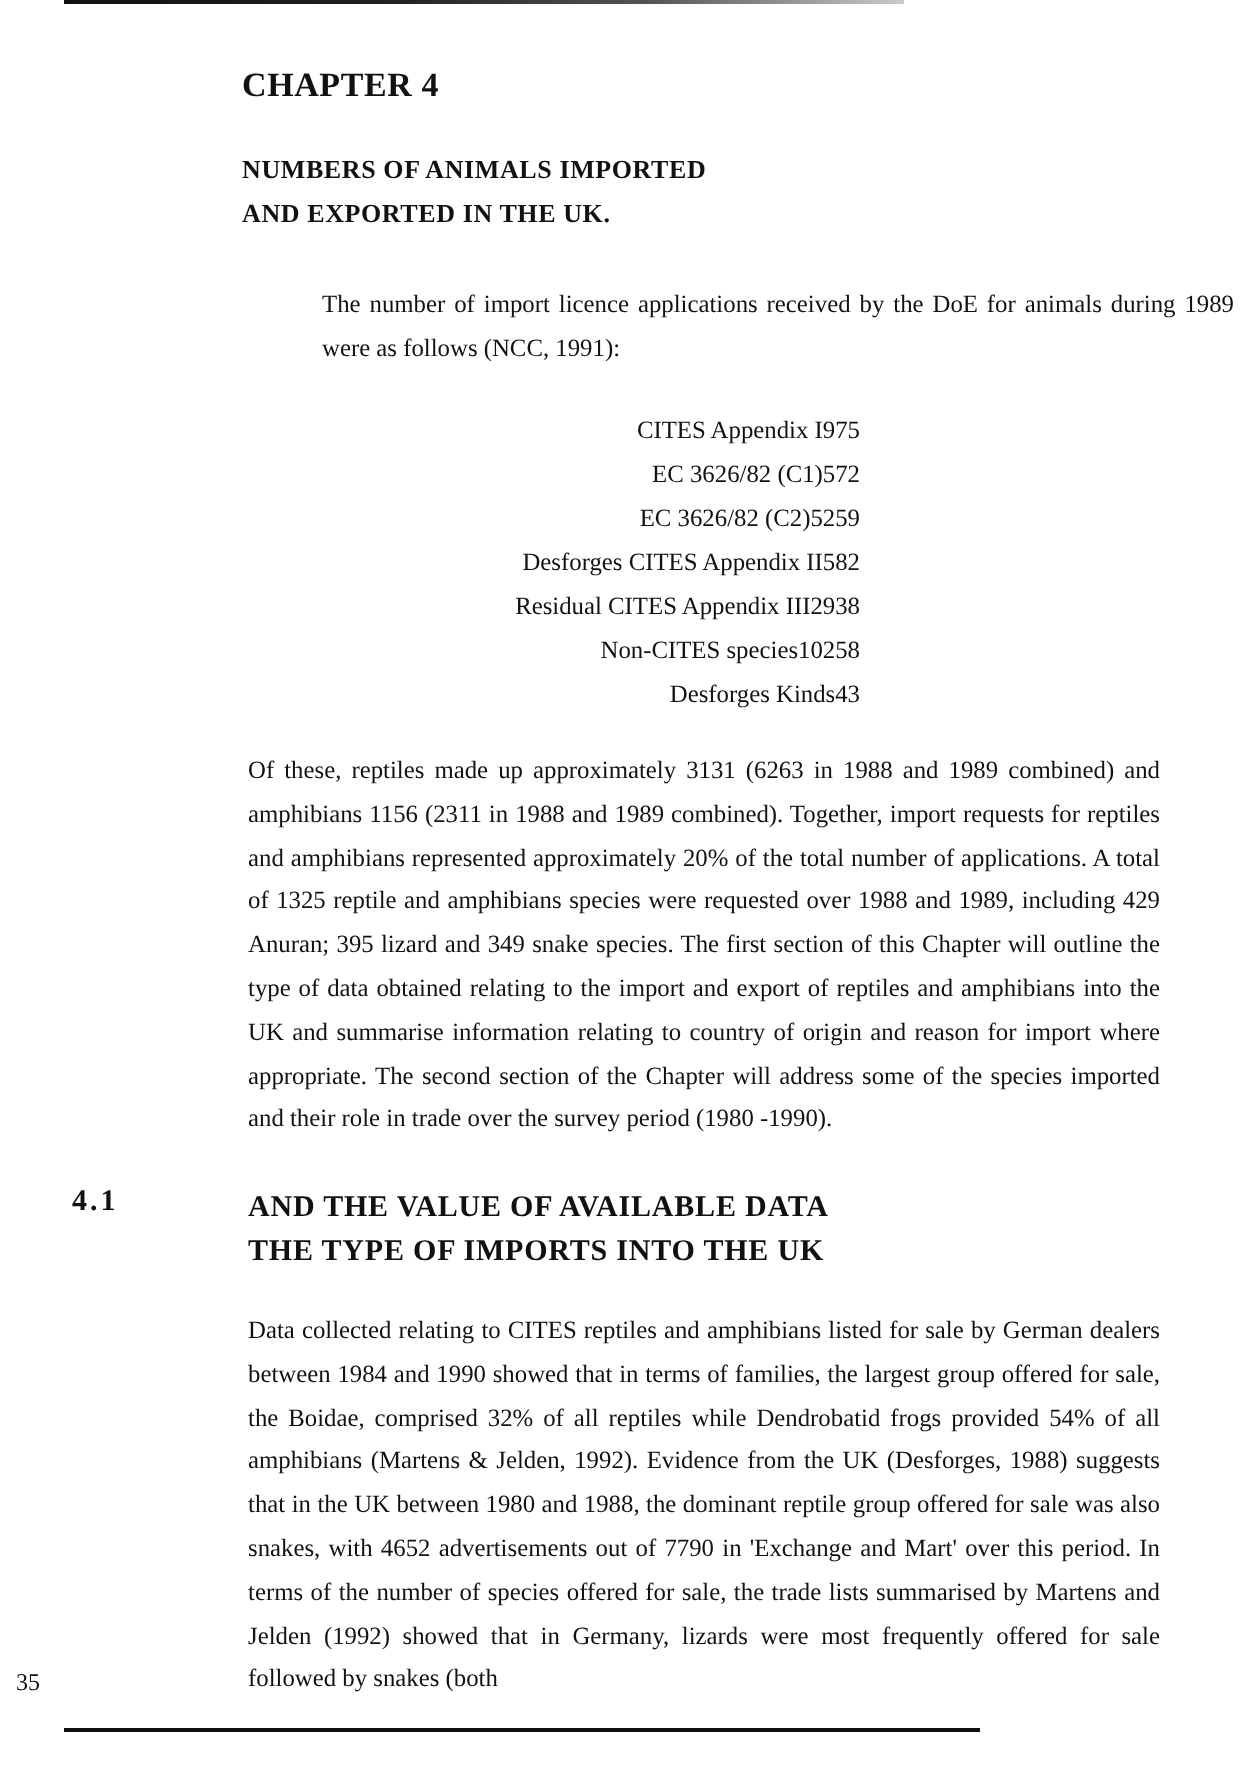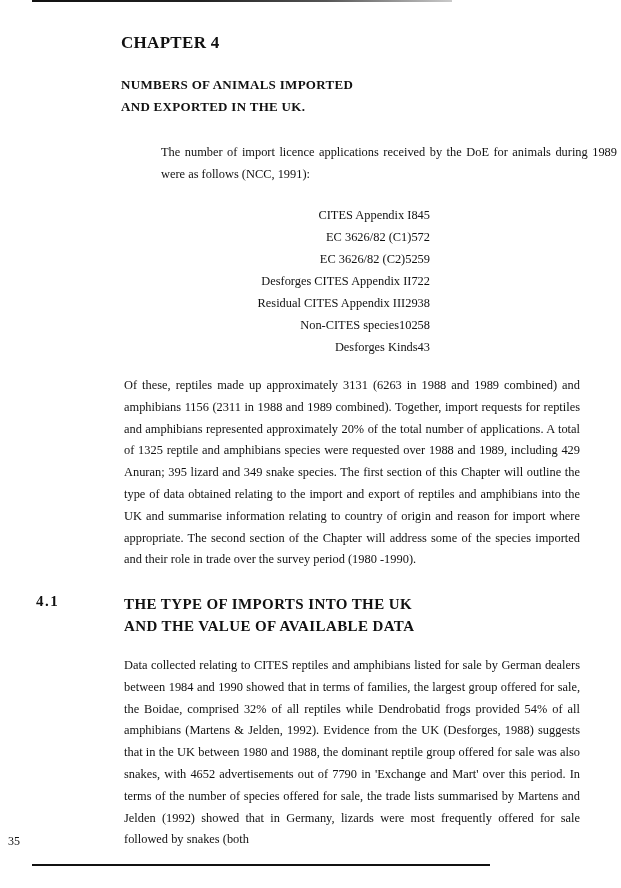--- a/index.html
+++ b/index.html
@@ -55,52 +55,52 @@
 <div class="chapter-title">
   <div>NUMBERS OF ANIMALS IMPORTED</div>
   <div>AND EXPORTED IN THE UK.</div>
 </div>
 
 <div class="para intro">The number of import licence applications received by the DoE for animals during 1989 were as follows (NCC, 1991):</div>
 
 <div class="table">
   <div class="table-row">
     <span>CITES Appendix I</span>
-    <span>845</span>
+    <span>975</span>
   </div>
   <div class="table-row">
     <span>EC 3626/82 (C1)</span>
     <span>572</span>
   </div>
   <div class="table-row">
     <span>EC 3626/82 (C2)</span>
     <span>5259</span>
   </div>
   <div class="table-row">
     <span>Desforges CITES Appendix II</span>
-    <span>722</span>
+    <span>582</span>
   </div>
   <div class="table-row">
     <span>Residual CITES Appendix III</span>
     <span>2938</span>
   </div>
   <div class="table-row">
     <span>Non-CITES species</span>
     <span>10258</span>
   </div>
   <div class="table-row">
     <span>Desforges Kinds</span>
     <span>43</span>
   </div>
 </div>
 
 <div class="para p2">Of these, reptiles made up approximately 3131 (6263 in 1988 and 1989 combined) and amphibians 1156 (2311 in 1988 and 1989 combined). Together, import requests for reptiles and amphibians represented approximately 20% of the total number of applications. A total of 1325 reptile and amphibians species were requested over 1988 and 1989, including 429 Anuran; 395 lizard and 349 snake species. The first section of this Chapter will outline the type of data obtained relating to the import and export of reptiles and amphibians into the UK and summarise information relating to country of origin and reason for import where appropriate. The second section of the Chapter will address some of the species imported and their role in trade over the survey period (1980 -1990).</div>
 
 <div class="section-num">4.1</div>
 <div class="section-title">
+  <div>AND THE VALUE OF AVAILABLE DATA</div>
   <div>THE TYPE OF IMPORTS INTO THE UK</div>
-  <div>AND THE VALUE OF AVAILABLE DATA</div>
 </div>
 
 <div class="para p3">Data collected relating to CITES reptiles and amphibians listed for sale by German dealers between 1984 and 1990 showed that in terms of families, the largest group offered for sale, the Boidae, comprised 32% of all reptiles while Dendrobatid frogs provided 54% of all amphibians (Martens &amp; Jelden, 1992). Evidence from the UK (Desforges, 1988) suggests that in the UK between 1980 and 1988, the dominant reptile group offered for sale was also snakes, with 4652 advertisements out of 7790 in 'Exchange and Mart' over this period. In terms of the number of species offered for sale, the trade lists summarised by Martens and Jelden (1992) showed that in Germany, lizards were most frequently offered for sale followed by snakes (both</div>
 
 <div class="page-number">35</div>
 <div class="bottom-rule"></div>
 
 </body></html>

